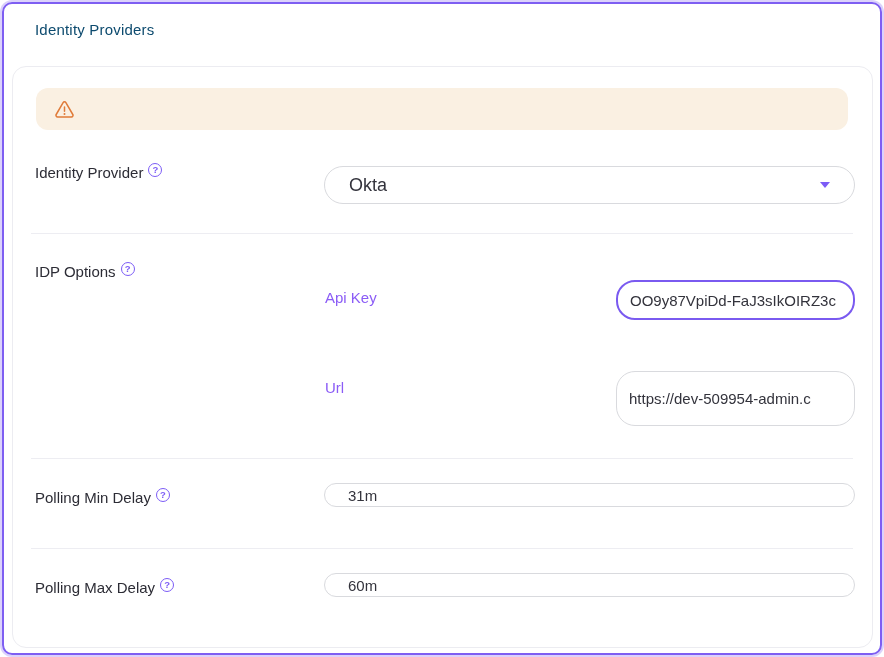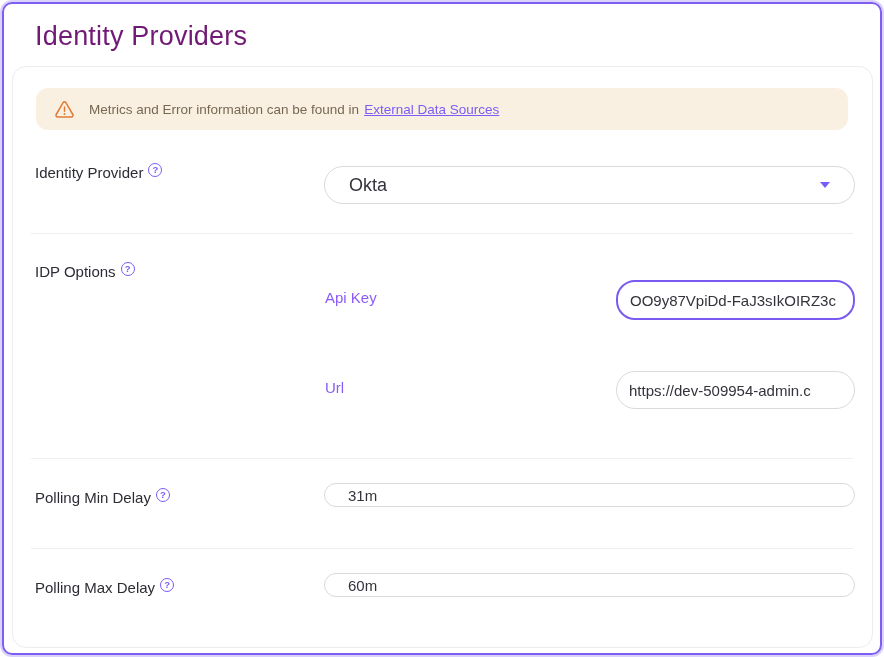--- a/index.html
+++ b/index.html
@@ -18,24 +18,24 @@
     left: 2px; top: 2px; right: 2px; bottom: 2px;
     border: 2px solid #7e5ef2;
     border-radius: 10px;
     box-shadow: 0 0 0 2px rgba(126, 94, 242, 0.28);
     pointer-events: none;
   }
 
   .page-title {
     position: absolute;
     left: 35px; top: 21px;
-    font-size: 27px;
+    font-size: 15px;
     font-weight: 500;
     letter-spacing: 0.2px;
-    color: #701a75;
+    color: #0c4a6e;
     text-align: right;
   }
 
   .panel {
     position: absolute;
     left: 12px; top: 66px;
     width: 861px; height: 582px;
     border: 1px solid #ececf1;
     border-radius: 14px;
     background: #ffffff;
@@ -124,21 +124,21 @@
     background: #ffffff;
     font-family: "Liberation Sans", "DejaVu Sans", sans-serif;
     font-size: 15px;
     color: #33333c;
     outline: none;
     padding: 0 12px;
     white-space: nowrap;
     overflow: hidden;
   }
   .input-wide { left: 324px; width: 531px; height: 24px; padding: 0 23px; }
-  .input-narrow { left: 616px; width: 239px; height: 38px; }
+  .input-narrow { left: 616px; width: 239px; height: 55px; }
   .input-focused { border: 2px solid #7a5af0; }
 
   .sub-label {
     position: absolute;
     left: 325px;
     font-size: 15px;
     color: #8b5cf6;
   }
 
   .warning-svg { flex: 0 0 auto; display: block; }
@@ -151,21 +151,20 @@
 <div class="page-title">Identity Providers</div>
 
 <div class="panel"></div>
 
 <div class="banner">
   <svg class="warning-svg" width="19" height="17" viewBox="0 0 19 17">
     <path d="M8.1 1.6 L1.2 13.5 a1.6 1.6 0 0 0 1.4 2.4 h13.8 a1.6 1.6 0 0 0 1.4 -2.4 L10.9 1.6 a1.6 1.6 0 0 0 -2.8 0 Z" fill="none" stroke="#e07b39" stroke-width="1.5" stroke-linejoin="round"></path>
     <line x1="9.5" y1="6" x2="9.5" y2="10.3" stroke="#e07b39" stroke-width="1.5" stroke-linecap="round"></line>
     <circle cx="9.5" cy="12.9" r="1" fill="#e07b39"></circle>
   </svg>
-  <span class="banner-text"><span>Metrics and Error information can be found in</span><a class="banner-link">External Data Sources</a></span>
 </div>
 
 <div class="field-label" style="left:35px; top:163px;">
   <span>Identity Provider</span><span class="help-icon">?</span>
 </div>
 <div class="select-control">
   <span>Okta</span>
   <span class="caret-down"></span>
 </div>
 

